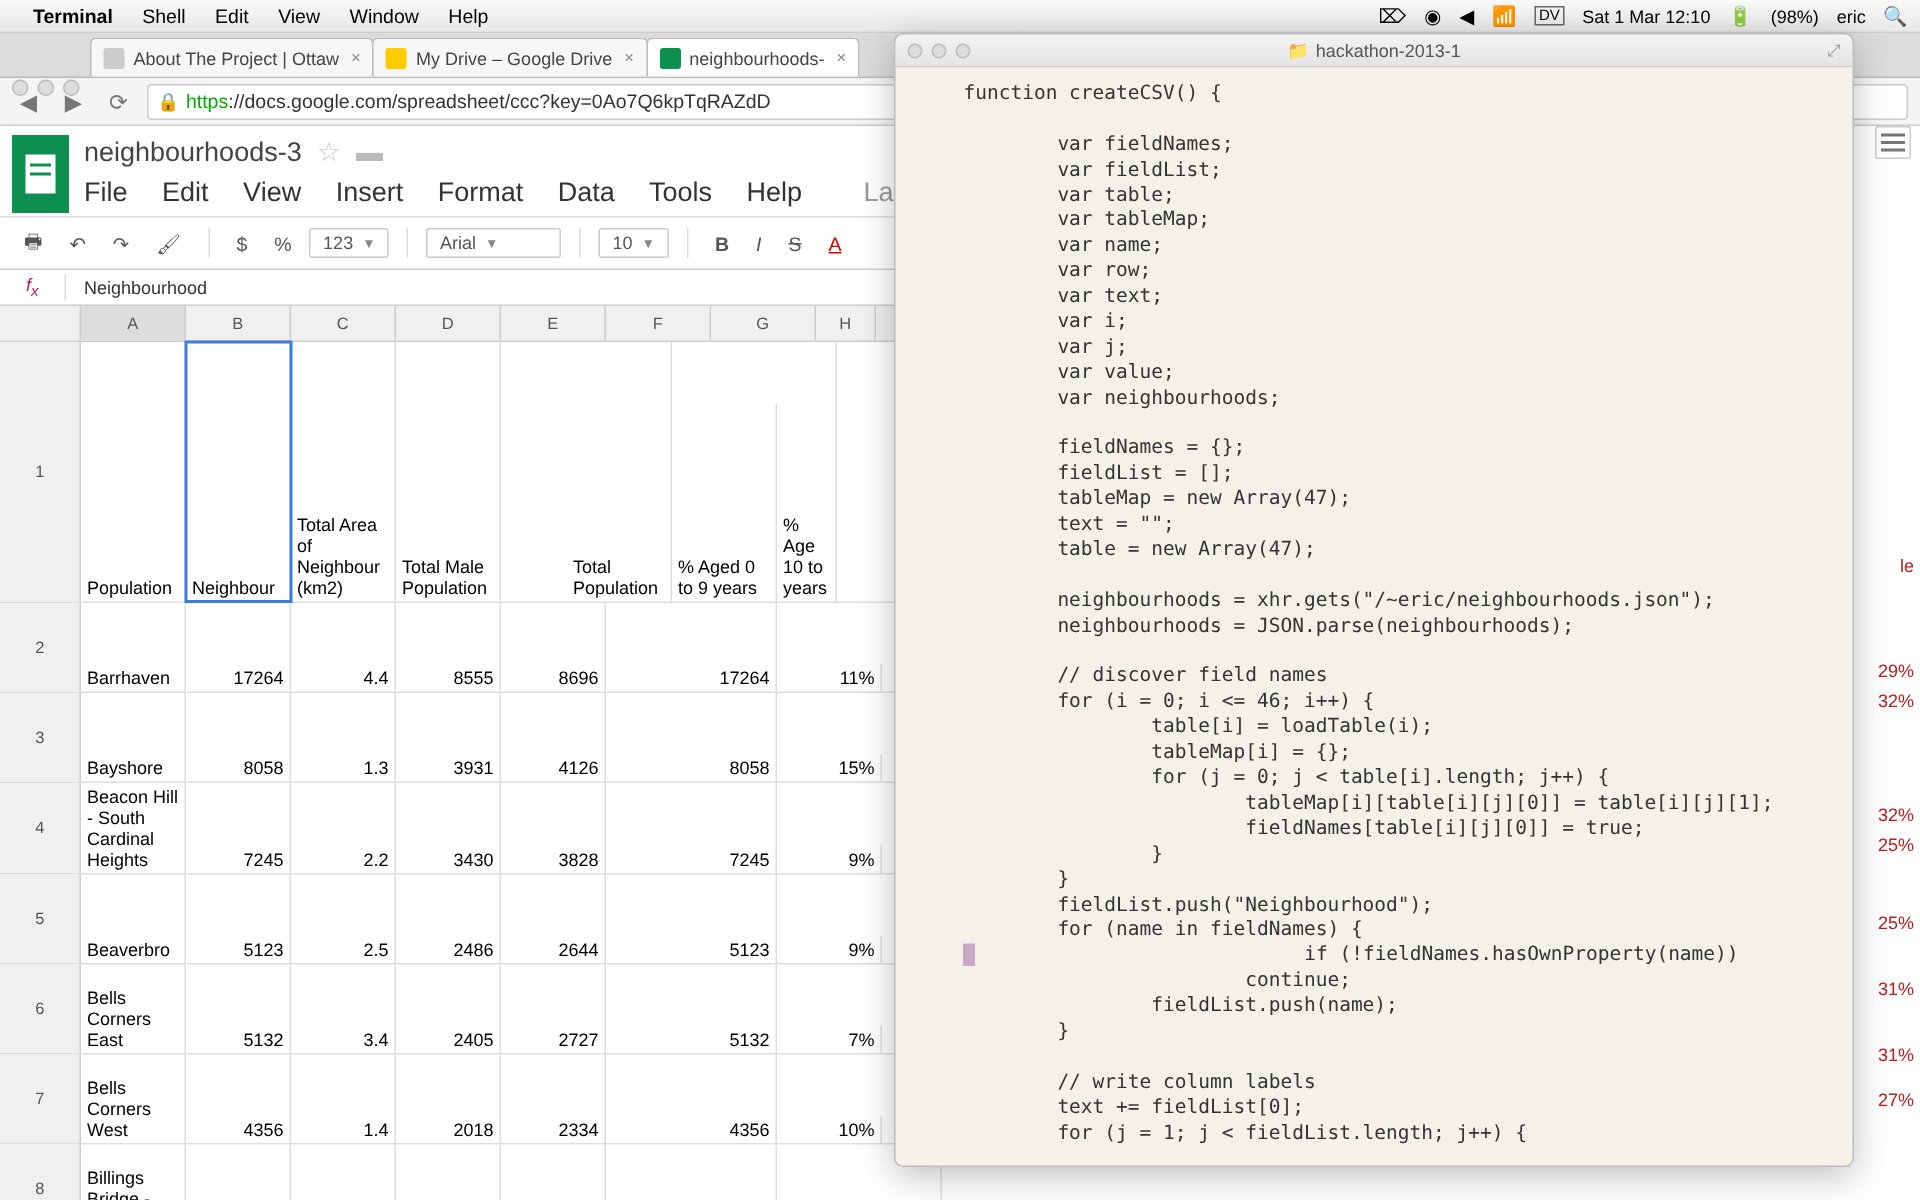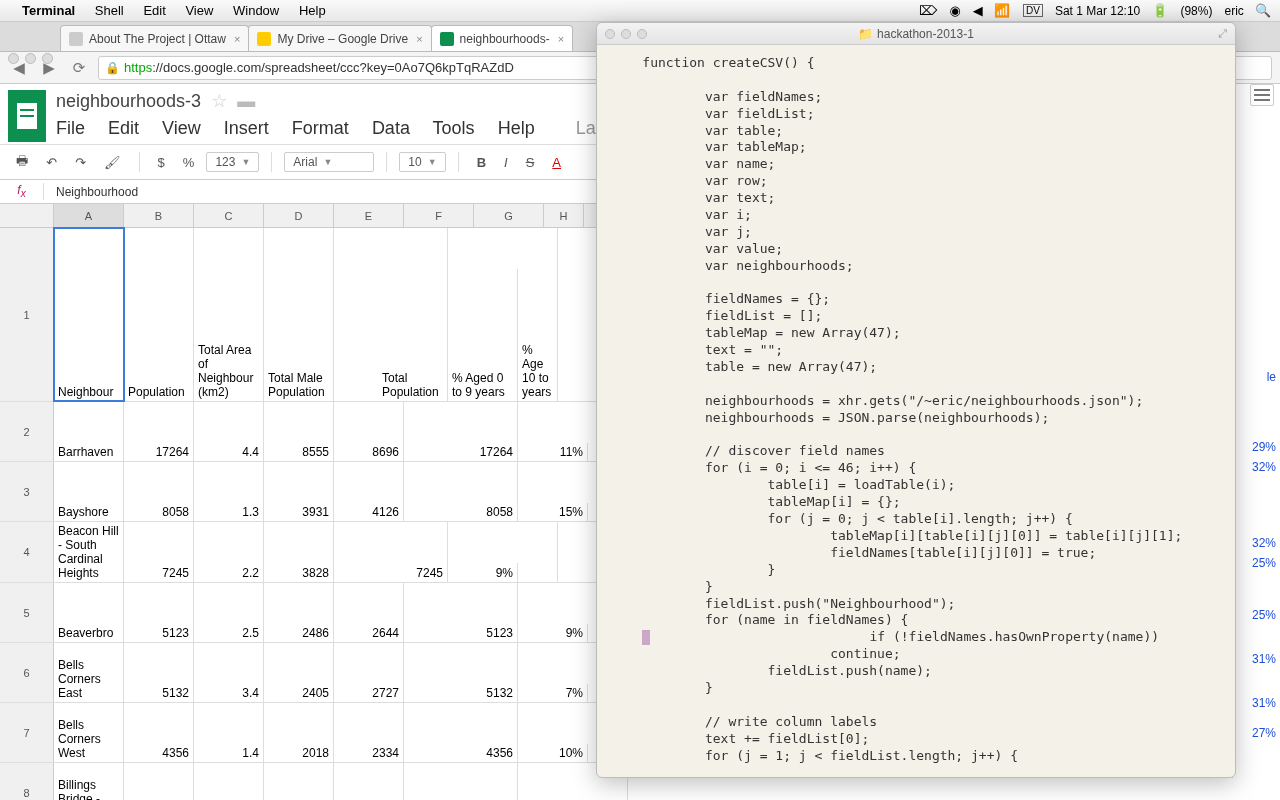--- a/index.html
+++ b/index.html
@@ -74,21 +74,21 @@
 .term .titlebar .ttitle{position:absolute;left:0;right:0;text-align:center;pointer-events:none; display:flex;align-items:center;justify-content:center;gap:4px;}
 .term .titlebar .foldericn{color:#8a7;}
 .term .titlebar .expand{margin-left:auto;color:#999;font-size:11px;}
 .term pre { font-family: Menlo, monospace; font-size:13px; color:#333; padding:10px 14px; line-height:1.3; white-space:pre; overflow:hidden;}
 .term .cursor { display:inline-block; width:8px; height:15px; background:#c9a8c9; vertical-align:middle;}
 
 
 .rightpeek { position:absolute; top:84px; right:0; width:48px; height:694px; background:#fff; border-left:1px solid #ccc;}
 .rightpeek .hamb { position:absolute; top:0; right:6px; width:24px;height:22px; border:1px solid #ccc; border-radius:2px; display:flex; flex-direction:column; justify-content:center; gap:3px; padding:3px;}
 .rightpeek .hamb span{height:2px;background:#777;}
-.rightpeek .peekcell { position:absolute; right:4px; font-size:12px; color:#1d4ed8; text-align:right; width:40px;}
+.rightpeek .peekcell { position:absolute; right:4px; font-size:12px; color:#b91c1c; text-align:right; width:40px;}
 </style>
 </head>
 <body>
 
 <div class="menubar">
   <span class="apple"></span>
   <span class="menu-left">
     <span class="bold">Terminal</span>
     <span>Shell</span>
     <span>Edit</span>
@@ -208,22 +208,22 @@
       <div class="ch C">C</div>
       <div class="ch D">D</div>
       <div class="ch E">E</div>
       <div class="ch F">F</div>
       <div class="ch G">G</div>
       <div class="ch H">H</div>
     </div>
     <div class="rows">
       <div class="row hdr">
         <div class="rh">1</div>
+        <div class="cell B" style="justify-content:flex-start;">Population</div>
         <div class="cell A sel">Neighbour</div>
-        <div class="cell B" style="justify-content:flex-start;">Population</div>
         <div class="cell C" style="justify-content:flex-start;">Total Area of Neighbour (km2)</div>
         <div class="cell D" style="justify-content:flex-start;">Total Male Population</div>
         <div class="cell F" style="justify-content:flex-start;">Total Population</div>
         <div class="cell G" style="justify-content:flex-start;">% Aged 0 to 9 years</div>
         <div class="cell H" style="justify-content:flex-start;">% Age 10 to years</div>
       </div>
       <div id="data-rows">
           <div class="row data">
             <div class="rh">2</div>
             <div class="cell A">Barrhaven</div>
@@ -244,20 +244,21 @@
             <div class="cell E">4126</div>
             <div class="cell F">8058</div>
             <div class="cell G">15%</div>
             <div class="cell H"></div>
           </div>
           <div class="row data">
             <div class="rh">4</div>
             <div class="cell A">Beacon Hill - South Cardinal Heights</div>
             <div class="cell B">7245</div>
             <div class="cell C">2.2</div>
+            <div class="cell D">3430</div>
             <div class="cell E">3828</div>
             <div class="cell F">7245</div>
             <div class="cell G">9%</div>
             <div class="cell H"></div>
           </div>
           <div class="row data">
             <div class="rh">5</div>
             <div class="cell A">Beaverbro</div>
             <div class="cell B">5123</div>
             <div class="cell C">2.5</div>

